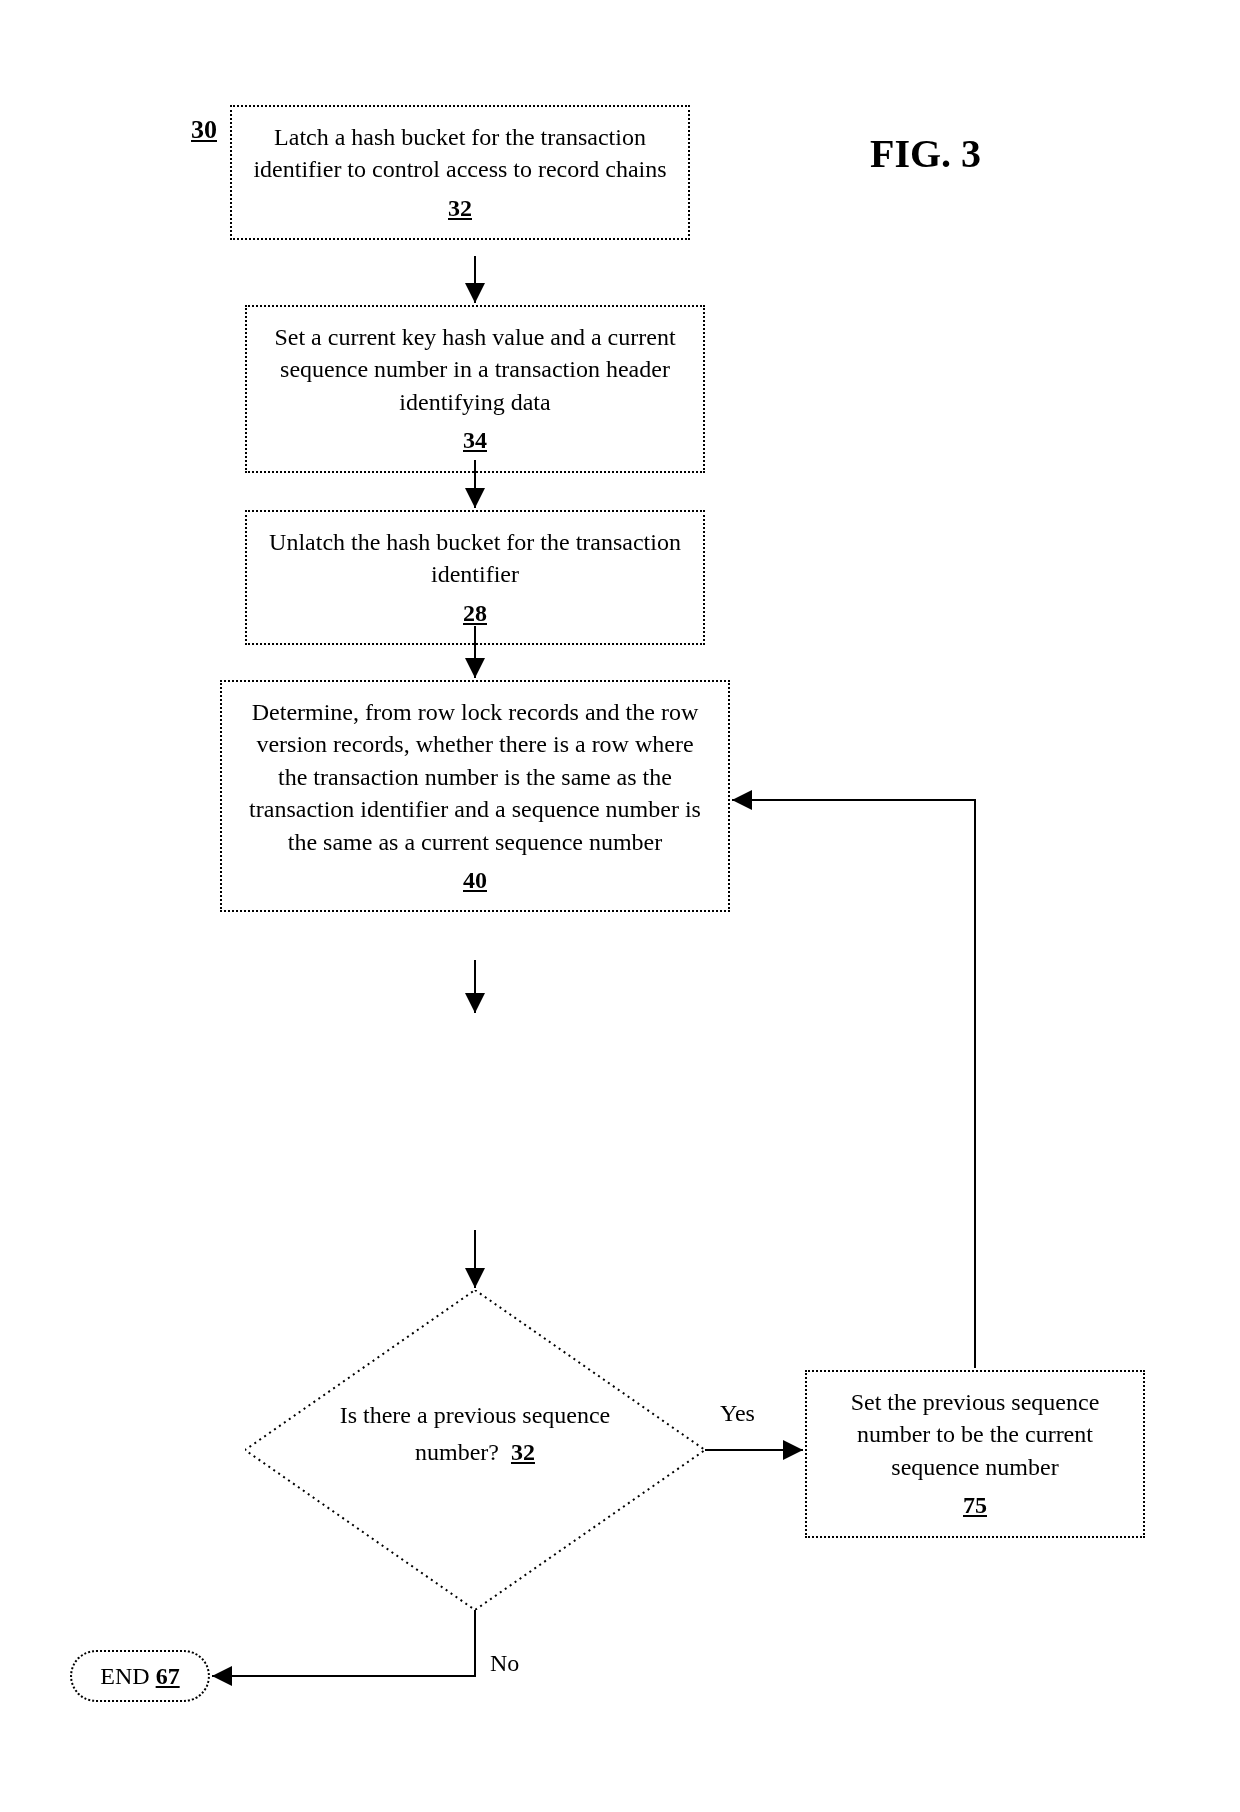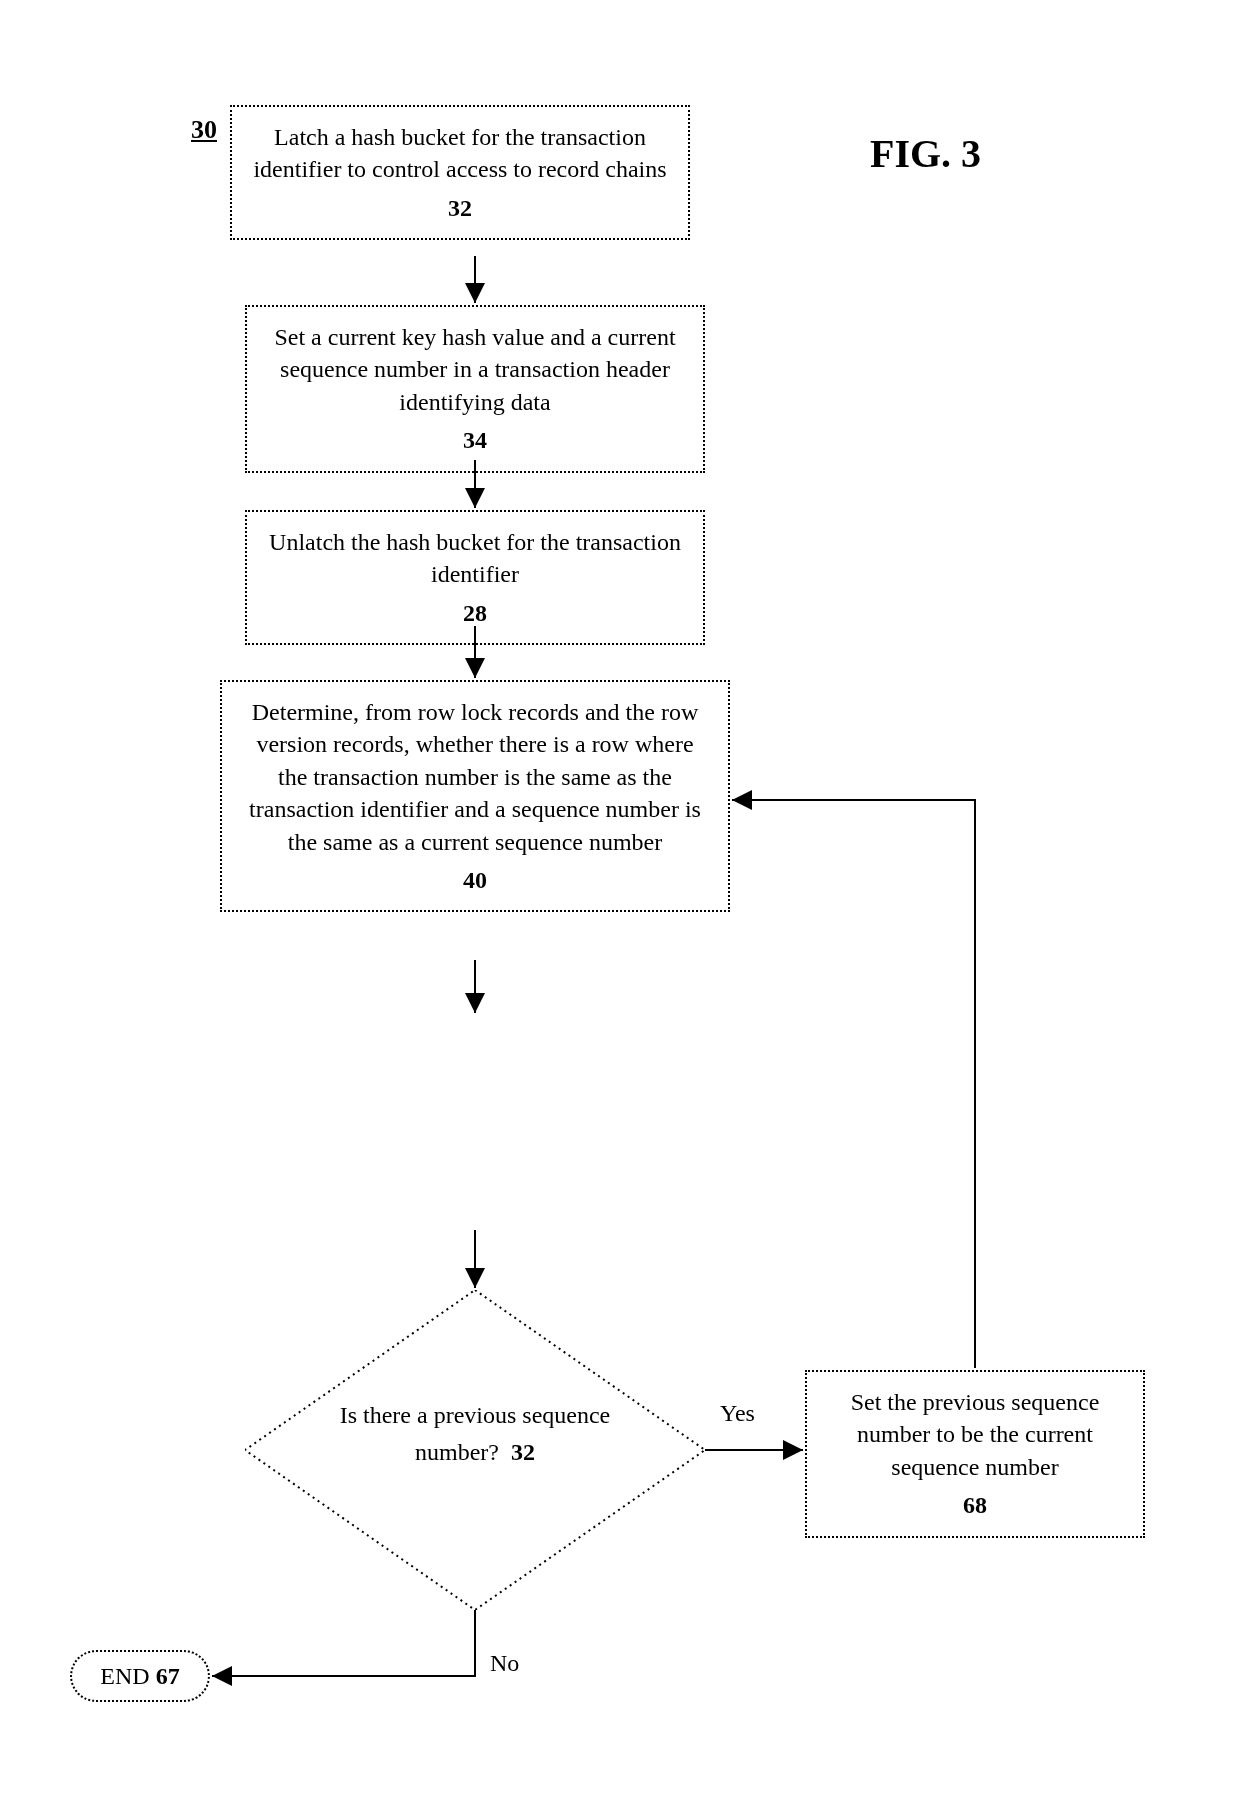--- a/index.html
+++ b/index.html
@@ -24,20 +24,21 @@
     border: 2px dotted #000;
     text-align: center;
     padding: 14px 20px;
     font-size: 24px;
     line-height: 1.35;
     box-sizing: border-box;
     background: #fff;
   }
   .ref {
     font-weight: bold;
+    text-decoration: underline;
     display: inline-block;
     margin-top: 6px;
     text-align: center;
   }
 
   
   .term {
     position: absolute;
     border: 2px dotted #000;
     border-radius: 28px;
@@ -119,21 +120,21 @@
   <svg class="diamond-svg" style="left:245px; top:1290px;" width="460" height="320">
     <polygon points="230,0 460,160 230,320 0,160" fill="#fff" stroke="#000" stroke-width="2" stroke-dasharray="2,4"></polygon>
   </svg>
   <div class="diamond-label" style="left:310px; top:1400px; width:330px;">
     <span>Is there a previous sequence number?</span>
     &nbsp;<span class="ref">32</span>
   </div>
 
   <div class="box" style="left:805px; top:1370px; width:340px;">
     <span>Set the previous sequence number to be the current sequence number</span><br>
-    <span class="ref">68</span>
+    <span class="ref">75</span>
   </div>
 
   <div class="term" style="left:70px; top:1650px; width:140px; height:52px;">
     <span>END</span>
     <span class="ref" style="margin-top:0;">67</span>
   </div>
 
   <div class="lab" style="left:720px; top:1400px;">Yes</div>
   <div class="lab" style="left:490px; top:1650px;">No</div>
 

